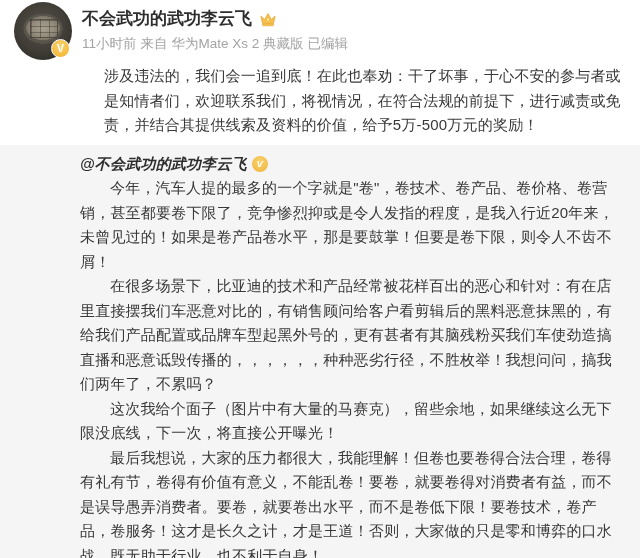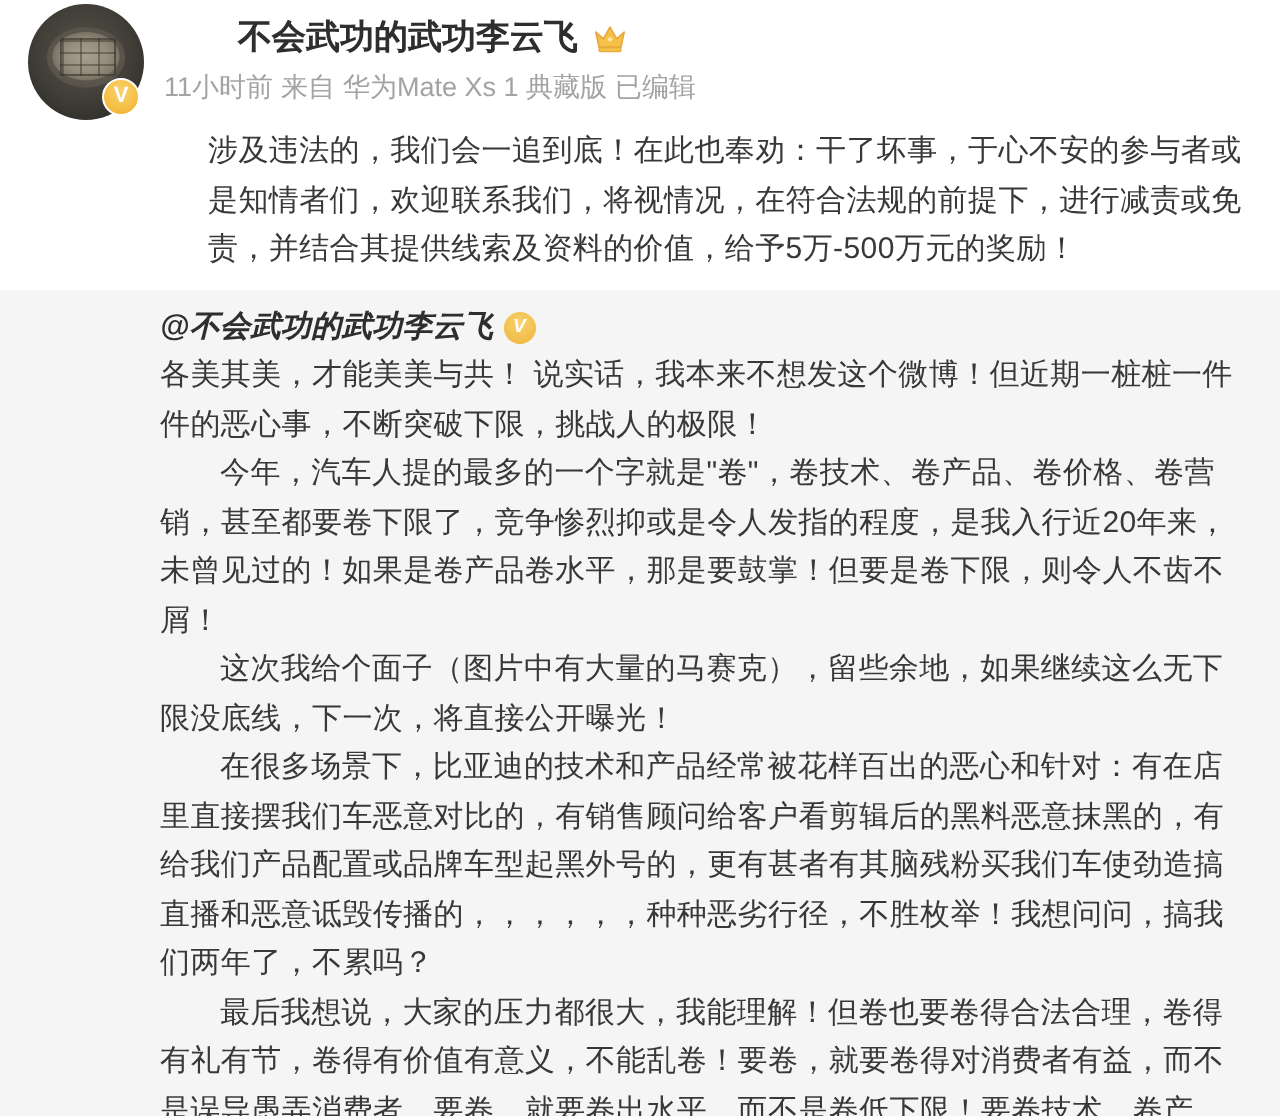--- a/index.html
+++ b/index.html
@@ -27,21 +27,21 @@
       rgba(148,140,124,.28);
   }
   .v-badge{
     position:absolute;left:37px;top:37px;width:19px;height:19px;border-radius:50%;
     background:radial-gradient(circle at 50% 35%, #f9d26e 0%, #f5bf45 60%, #efae32 100%);
     border:1.5px solid #ffffff;box-sizing:border-box;
     display:flex;align-items:center;justify-content:center;
     color:#ffffff;font-weight:bold;font-size:11px;line-height:1;
   }
   .user-info{margin-left:10px;padding-top:5px;}
-  .name-row{display:flex;align-items:center;gap:6px;justify-content:center;}
+  .name-row{display:flex;align-items:center;gap:6px;}
   .username{font-size:17px;font-weight:bold;color:#2e2e2e;cursor:pointer;}
   .crown{width:20px;height:20px;display:inline-block;}
   .meta{margin-top:5px;font-size:13.5px;color:#a3a3a3;}
   .meta span{margin-right:4px;}
   
   .post-text{
     padding:4px 16px 0 104px;font-size:15px;line-height:24.5px;color:#383838;
     letter-spacing:.2px;
   }
   .post-text p{margin:0;}
@@ -75,32 +75,31 @@
       <span class="username">不会武功的武功李云飞</span>
       <span class="crown">
         <svg viewBox="0 0 24 24" width="20" height="20">
           <path d="M3.5 8.5 L8 12.5 L12 5.5 L16 12.5 L20.5 8.5 L18.6 17.5 L5.4 17.5 Z" fill="#f6c14b" stroke="#e8a93a" stroke-width="1" stroke-linejoin="round"></path>
           <rect x="5.4" y="17.8" width="13.2" height="2.4" rx="1" fill="#f6c14b" stroke="#e8a93a" stroke-width="0.8"></rect>
           <circle cx="12" cy="12.8" r="1.3" fill="#fde9b0"></circle>
         </svg>
       </span>
     </div>
     <div class="meta">
-      <span>11小时前</span><span>来自</span><span>华为Mate Xs 1 典藏版</span><span>已编辑</span>
+      <span>11小时前</span><span>来自</span><span>华为Mate Xs 2 典藏版</span><span>已编辑</span>
     </div>
   </div>
 </div>
 
 <div class="post-text">
   <p>涉及违法的，我们会一追到底！在此也奉劝：干了坏事，于心不安的参与者或是知情者们，欢迎联系我们，将视情况，在符合法规的前提下，进行减责或免责，并结合其提供线索及资料的价值，给予5万-500万元的奖励！</p>
 </div>
 
 <div class="quote">
   <div class="quote-author-row">
     <span class="quote-author">@不会武功的武功李云飞</span>
     <span class="v-badge-inline">V</span>
   </div>
-  <p>各美其美，才能美美与共！ 说实话，我本来不想发这个微博！但近期一桩桩一件件的恶心事，不断突破下限，挑战人的极限！</p>
   <p class="indent">今年，汽车人提的最多的一个字就是"卷"，卷技术、卷产品、卷价格、卷营销，甚至都要卷下限了，竞争惨烈抑或是令人发指的程度，是我入行近20年来，未曾见过的！如果是卷产品卷水平，那是要鼓掌！但要是卷下限，则令人不齿不屑！</p>
+  <p class="indent">在很多场景下，比亚迪的技术和产品经常被花样百出的恶心和针对：有在店里直接摆我们车恶意对比的，有销售顾问给客户看剪辑后的黑料恶意抹黑的，有给我们产品配置或品牌车型起黑外号的，更有甚者有其脑残粉买我们车使劲造搞直播和恶意诋毁传播的，，，，，，种种恶劣行径，不胜枚举！我想问问，搞我们两年了，不累吗？</p>
   <p class="indent">这次我给个面子（图片中有大量的马赛克），留些余地，如果继续这么无下限没底线，下一次，将直接公开曝光！</p>
-  <p class="indent">在很多场景下，比亚迪的技术和产品经常被花样百出的恶心和针对：有在店里直接摆我们车恶意对比的，有销售顾问给客户看剪辑后的黑料恶意抹黑的，有给我们产品配置或品牌车型起黑外号的，更有甚者有其脑残粉买我们车使劲造搞直播和恶意诋毁传播的，，，，，，种种恶劣行径，不胜枚举！我想问问，搞我们两年了，不累吗？</p>
   <p class="indent"><span>最后我想说，大家的压力都很大，我能理解！但卷也要卷得合法合理，卷得有礼有节，卷得有价值有意义，不能乱卷！要卷，就要卷得对消费者有益，而不是误导愚弄消费者。要卷，就要卷出水平，而不是卷低下限！要卷技术，卷产品，卷服务！这才是长久之计，才是王道！否则，大家做的只是零和博弈的口水战，既无助于行业，也不利于自身！</span></p>
 </div>
 
 </body></html>

